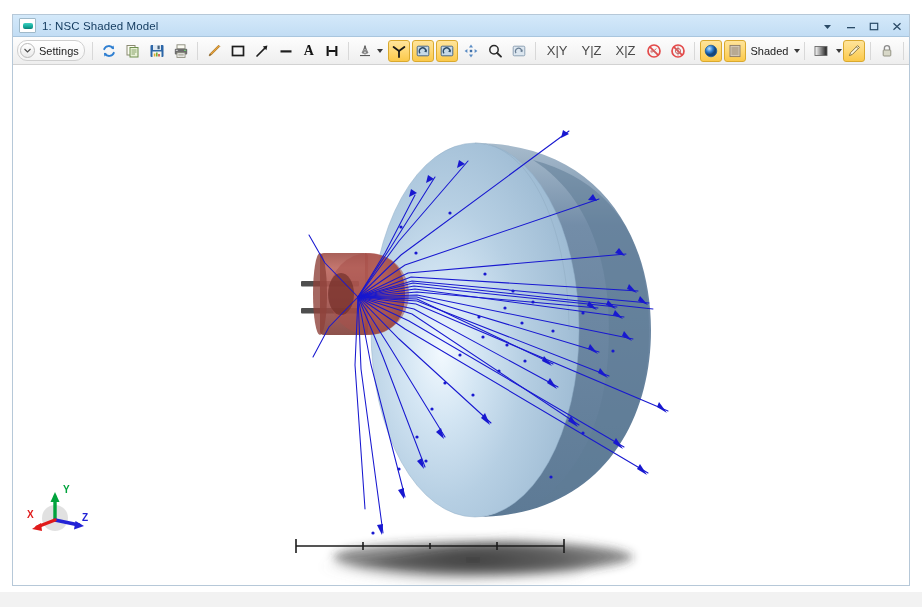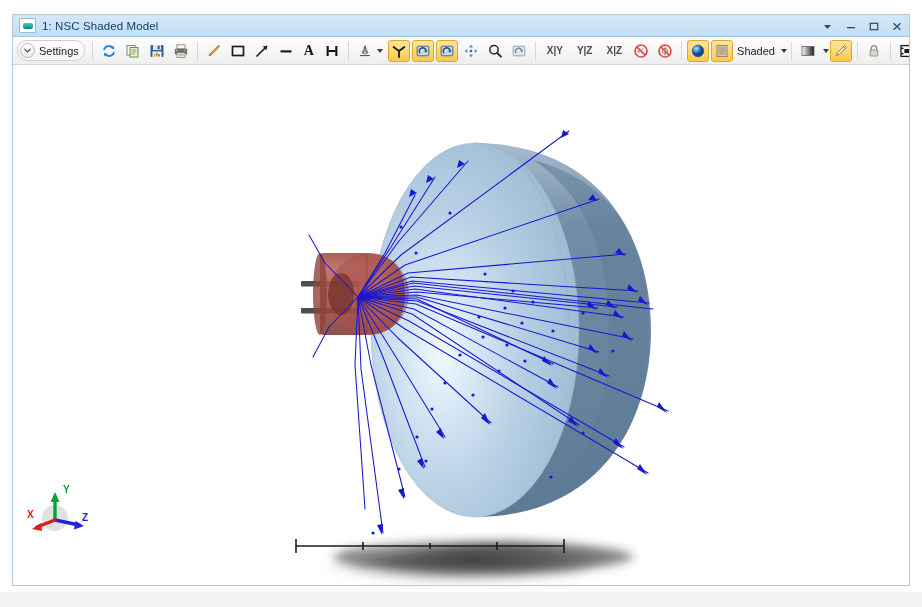--- a/index.html
+++ b/index.html
@@ -82,21 +82,21 @@
     width:13px;height:13px;border-radius:50%;border:1px solid #b9b9b9;
     background:linear-gradient(180deg,#ffffff,#eaeaea);
     display:flex;align-items:center;justify-content:center;
   }
   .tb-label{font-size:11px;color:#1b1b1b;padding:0 3px;white-space:nowrap;}
   .caret{
     width:0;height:0;border-left:3.5px solid transparent;border-right:3.5px solid transparent;
     border-top:4px solid #3a3a3a;margin-left:3px;flex:0 0 auto;
   }
   .axis-label{
-    font-size:10px;font-weight:bold;color:#4a4a4a;letter-spacing:0px;
+    font-size:13px;font-weight:normal;color:#4a4a4a;letter-spacing:0px;
     padding:0 3px;white-space:nowrap;font-family:"Liberation Sans",sans-serif;
   }
   
   .viewport{
     flex:1;position:relative;background:#ffffff;overflow:hidden;
   }
   .viewport svg{position:absolute;left:0;top:0;}
   .ax-letter{font-size:10px;font-weight:bold;font-family:"Liberation Sans",sans-serif;}
 </style>
 </head>

